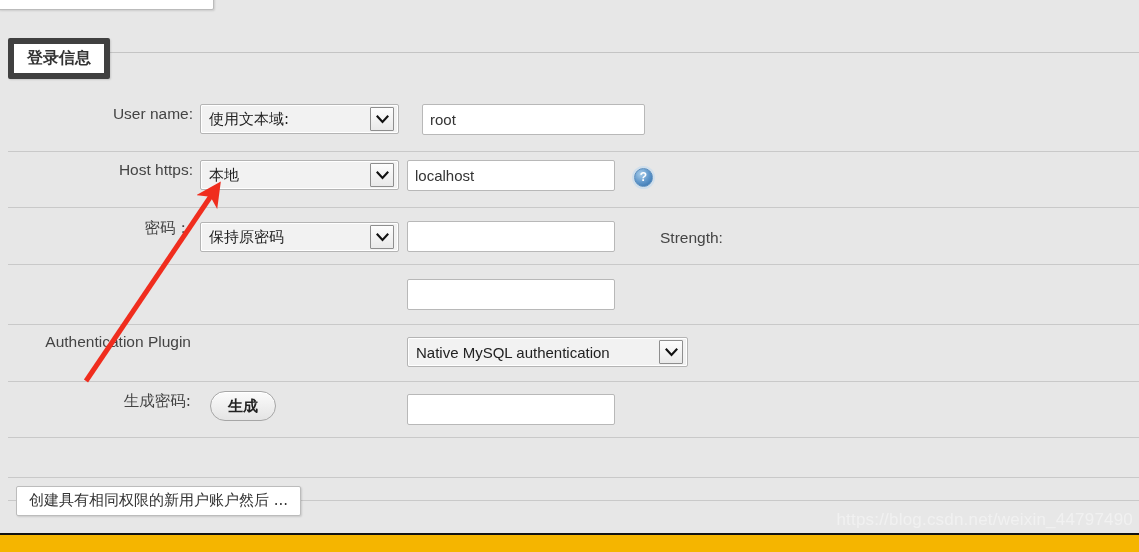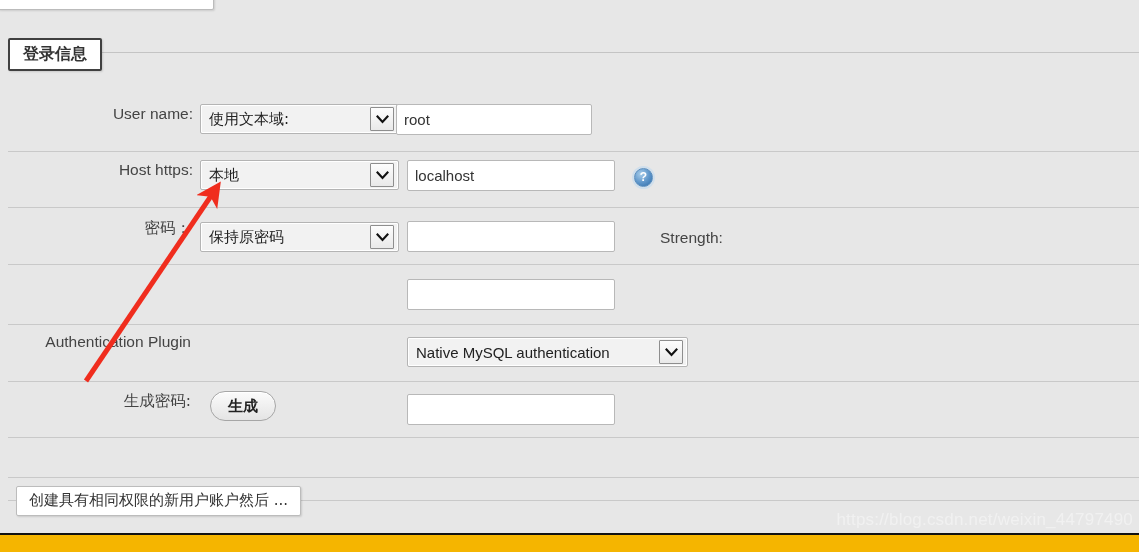--- a/index.html
+++ b/index.html
@@ -36,21 +36,21 @@
     left: 8px;
     top: 52px;
     width: 1131px;
     border-top: 1px solid #c4c4c4;
   }
   #login-legend {
     position: absolute;
     left: 8px;
     top: 38px;
     background: #ffffff;
-    border: 2px solid #404040;
+    border: 6px solid #404040;
     border-radius: 2px;
     box-shadow: 1px 1px 2px rgba(0,0,0,0.13);
     padding: 6px 13px 7px 13px;
     font-size: 16px;
     font-weight: bold;
     color: #333333;
     font-family: "DejaVu Sans", "Liberation Sans", sans-serif;
     z-index: 5;
     line-height: 1;
   }
@@ -240,21 +240,21 @@
 <div class="form-row" style="top:95px; height:57px;">
   <span class="row-label" style="left:0px; top:10px; width:185px;">User name:</span>
   <div class="sel" style="left:192px; top:9px; width:199px;">
     <span class="sel-text">使用文本域:</span>
     <span class="sel-arrow">
       <svg width="13" height="9" viewBox="0 0 13 9">
           <path d="M1.5 1.5 L6.5 7 L11.5 1.5" fill="none" stroke="#111" stroke-width="2.1" stroke-linecap="square"></path>
         </svg>
     </span>
   </div>
-  <div class="txt" style="left:388px; top:9px; width:196px;">
+  <div class="txt" style="left:414px; top:9px; width:223px;">
     <span>root</span>
   </div>
 </div>
 
 <div class="form-row" style="top:152px; height:56px;">
   <span class="row-label" style="left:0px; top:9px; width:185px;">Host https:</span>
   <div class="sel" style="left:192px; top:8px; width:199px;">
     <span class="sel-text">本地</span>
     <span class="sel-arrow">
       <svg width="13" height="9" viewBox="0 0 13 9">

